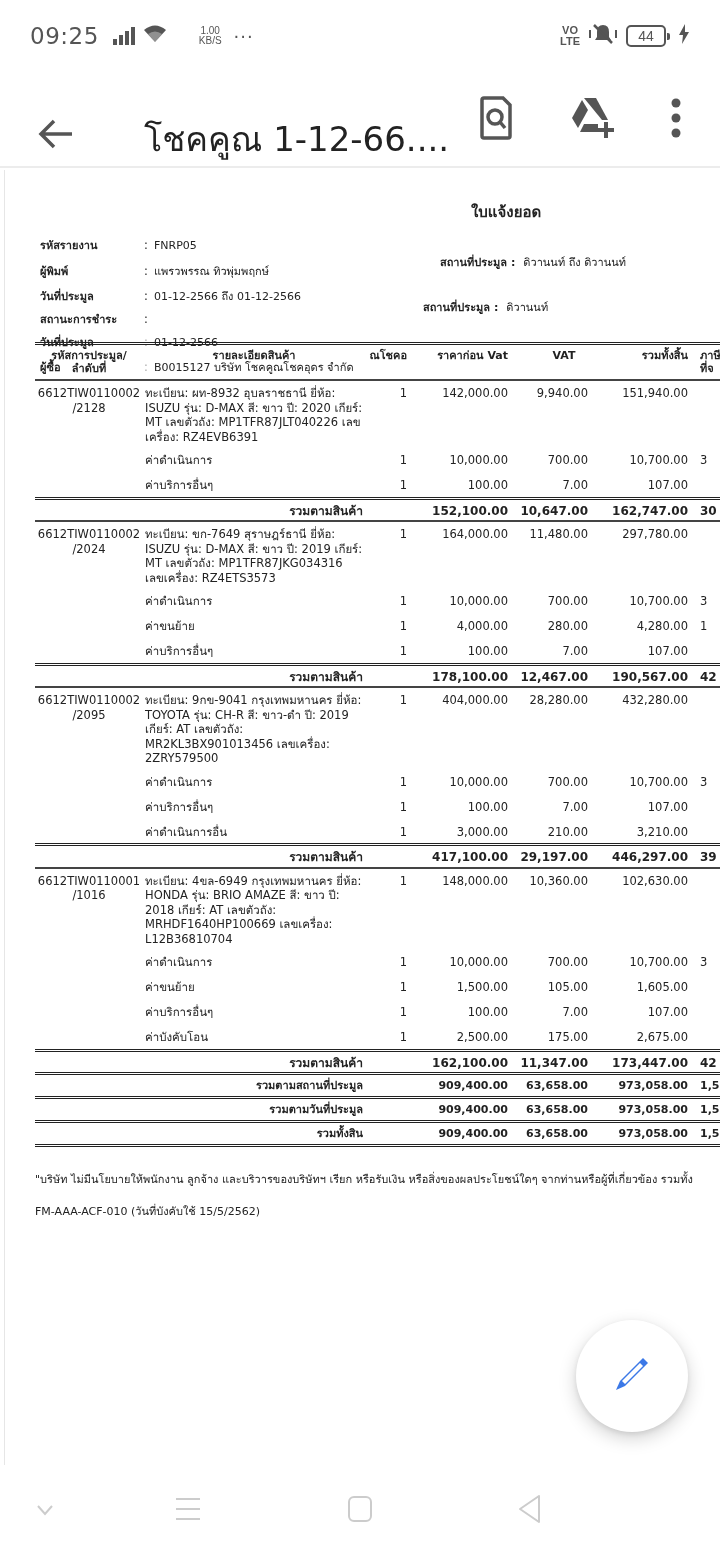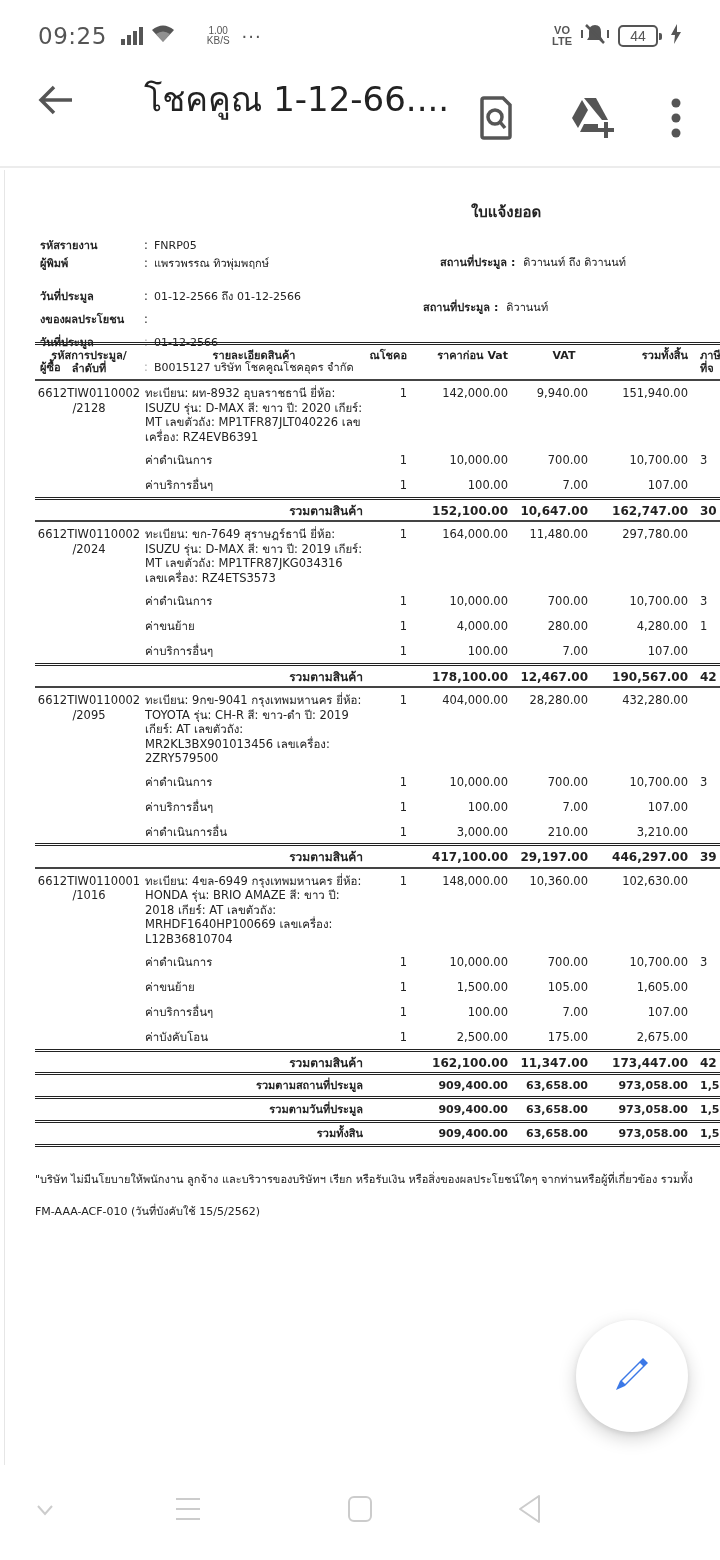--- a/index.html
+++ b/index.html
@@ -1,34 +1,34 @@
 <!DOCTYPE html>
 <html><head>
 <meta charset="utf-8">
 <style>
   * { box-sizing: border-box; margin: 0; padding: 0; }
   html, body { width: 720px; height: 1560px; overflow: hidden; background: #ffffff; }
   body { font-family: "DejaVu Sans", "Liberation Sans", sans-serif; color: #222; position: relative; }
 
   
-  .status-bar { position: absolute; top: 0; left: 0; width: 720px; height: 72px; display: flex; align-items: center; padding: 0 38px; color: #555; }
+  .status-bar { position: absolute; top: 0; left: 0; width: 720px; height: 72px; display: flex; align-items: center; padding: 0 30px; color: #555; }
   .status-time { font-size: 23px; letter-spacing: 0.5px; }
   .sb-left { display: flex; align-items: center; gap: 8px; }
   .sb-right { margin-left: auto; display: flex; align-items: center; gap: 8px; }
   .signal { display: flex; align-items: flex-end; gap: 2px; height: 18px; margin-left: 6px; }
   .signal span { width: 4px; background: #555; display: block; }
   .kbs { font-size: 10px; line-height: 10px; text-align: center; font-family: "Liberation Sans", sans-serif; margin-left: 24px; }
   .dots { font-size: 18px; letter-spacing: 1px; margin-left: 4px; }
   .volte { font-size: 11px; line-height: 11px; font-weight: bold; text-align: center; font-family: "Liberation Sans", sans-serif; }
   .battery { border: 2px solid #555; border-radius: 5px; width: 40px; height: 22px; font-size: 14px; display: flex; align-items: center; justify-content: center; position: relative; font-family: "Liberation Sans", sans-serif; }
   .battery::after { content: ""; position: absolute; right: -6px; top: 6px; width: 3px; height: 7px; background: #555; border-radius: 0 2px 2px 0; }
   .bolt { font-size: 18px; margin-left: 4px; }
 
   
-  .app-bar { position: absolute; top: 72px; left: 0; width: 720px; height: 96px; display: flex; align-items: flex-start; border-bottom: 2px solid #ececec; }
+  .app-bar { position: absolute; top: 72px; left: 0; width: 720px; height: 96px; display: flex; align-items: flex-end; border-bottom: 2px solid #ececec; }
   .back-btn { width: 60px; height: 60px; margin-left: 26px; display: flex; align-items: center; justify-content: center; cursor: pointer; }
   .doc-title { font-size: 34px; color: #222; margin-left: 58px; width: 290px; white-space: nowrap; font-family: "DejaVu Sans", sans-serif; }
   .appbar-icon { width: 56px; height: 56px; display: flex; align-items: center; justify-content: center; position: absolute; cursor: pointer; }
 
   
   .doc-page { position: absolute; top: 170px; left: 4px; width: 716px; height: 1295px; background: #fff; border-left: 1px solid #e6e6e6; overflow: hidden; }
   .doc-inner { position: absolute; left: 30px; top: 0; width: 760px; font-family: "DejaVu Sans", sans-serif; font-size: 11.5px; color: #222; }
 
   .meta-row { position: absolute; left: 5px; height: 18px; display: flex; align-items: center; white-space: nowrap; margin-top: 36px; }
   .meta-label { font-weight: bold; width: 104px; font-size: 11px; }
@@ -160,32 +160,32 @@
 
 <div class="doc-page">
   <div class="doc-inner">
     <div class="report-title">ใบแจ้งยอด</div>
 
     <div class="meta-row" style="top:30px">
       <span class="meta-label">รหัสรายงาน</span>
       <span class="meta-colon">:</span>
       <span class="meta-value">FNRP05</span>
     </div>
-    <div class="meta-row" style="top:48px">
+    <div class="meta-row" style="top:56px">
       <span class="meta-label">ผู้พิมพ์</span>
       <span class="meta-colon">:</span>
       <span class="meta-value">แพรวพรรณ ทิวพุ่มพฤกษ์</span>
     </div>
     <div class="meta-row" style="top:81px">
       <span class="meta-label">วันที่ประมูล</span>
       <span class="meta-colon">:</span>
       <span class="meta-value">01-12-2566 ถึง 01-12-2566</span>
     </div>
     <div class="meta-row" style="top:104px">
-      <span class="meta-label">งของผลประโยชน</span>
+      <span class="meta-label">สถานะการชำระ</span>
       <span class="meta-colon">:</span>
       <span class="meta-value"></span>
     </div>
     <div class="meta-row" style="top:127px">
       <span class="meta-label">วันที่ประมูล</span>
       <span class="meta-colon" style="color:#aaa">:</span>
       <span class="meta-value">01-12-2566</span>
     </div>
     <div class="meta-row" style="top:152px">
       <span class="meta-label">ผู้ซื้อ</span>

